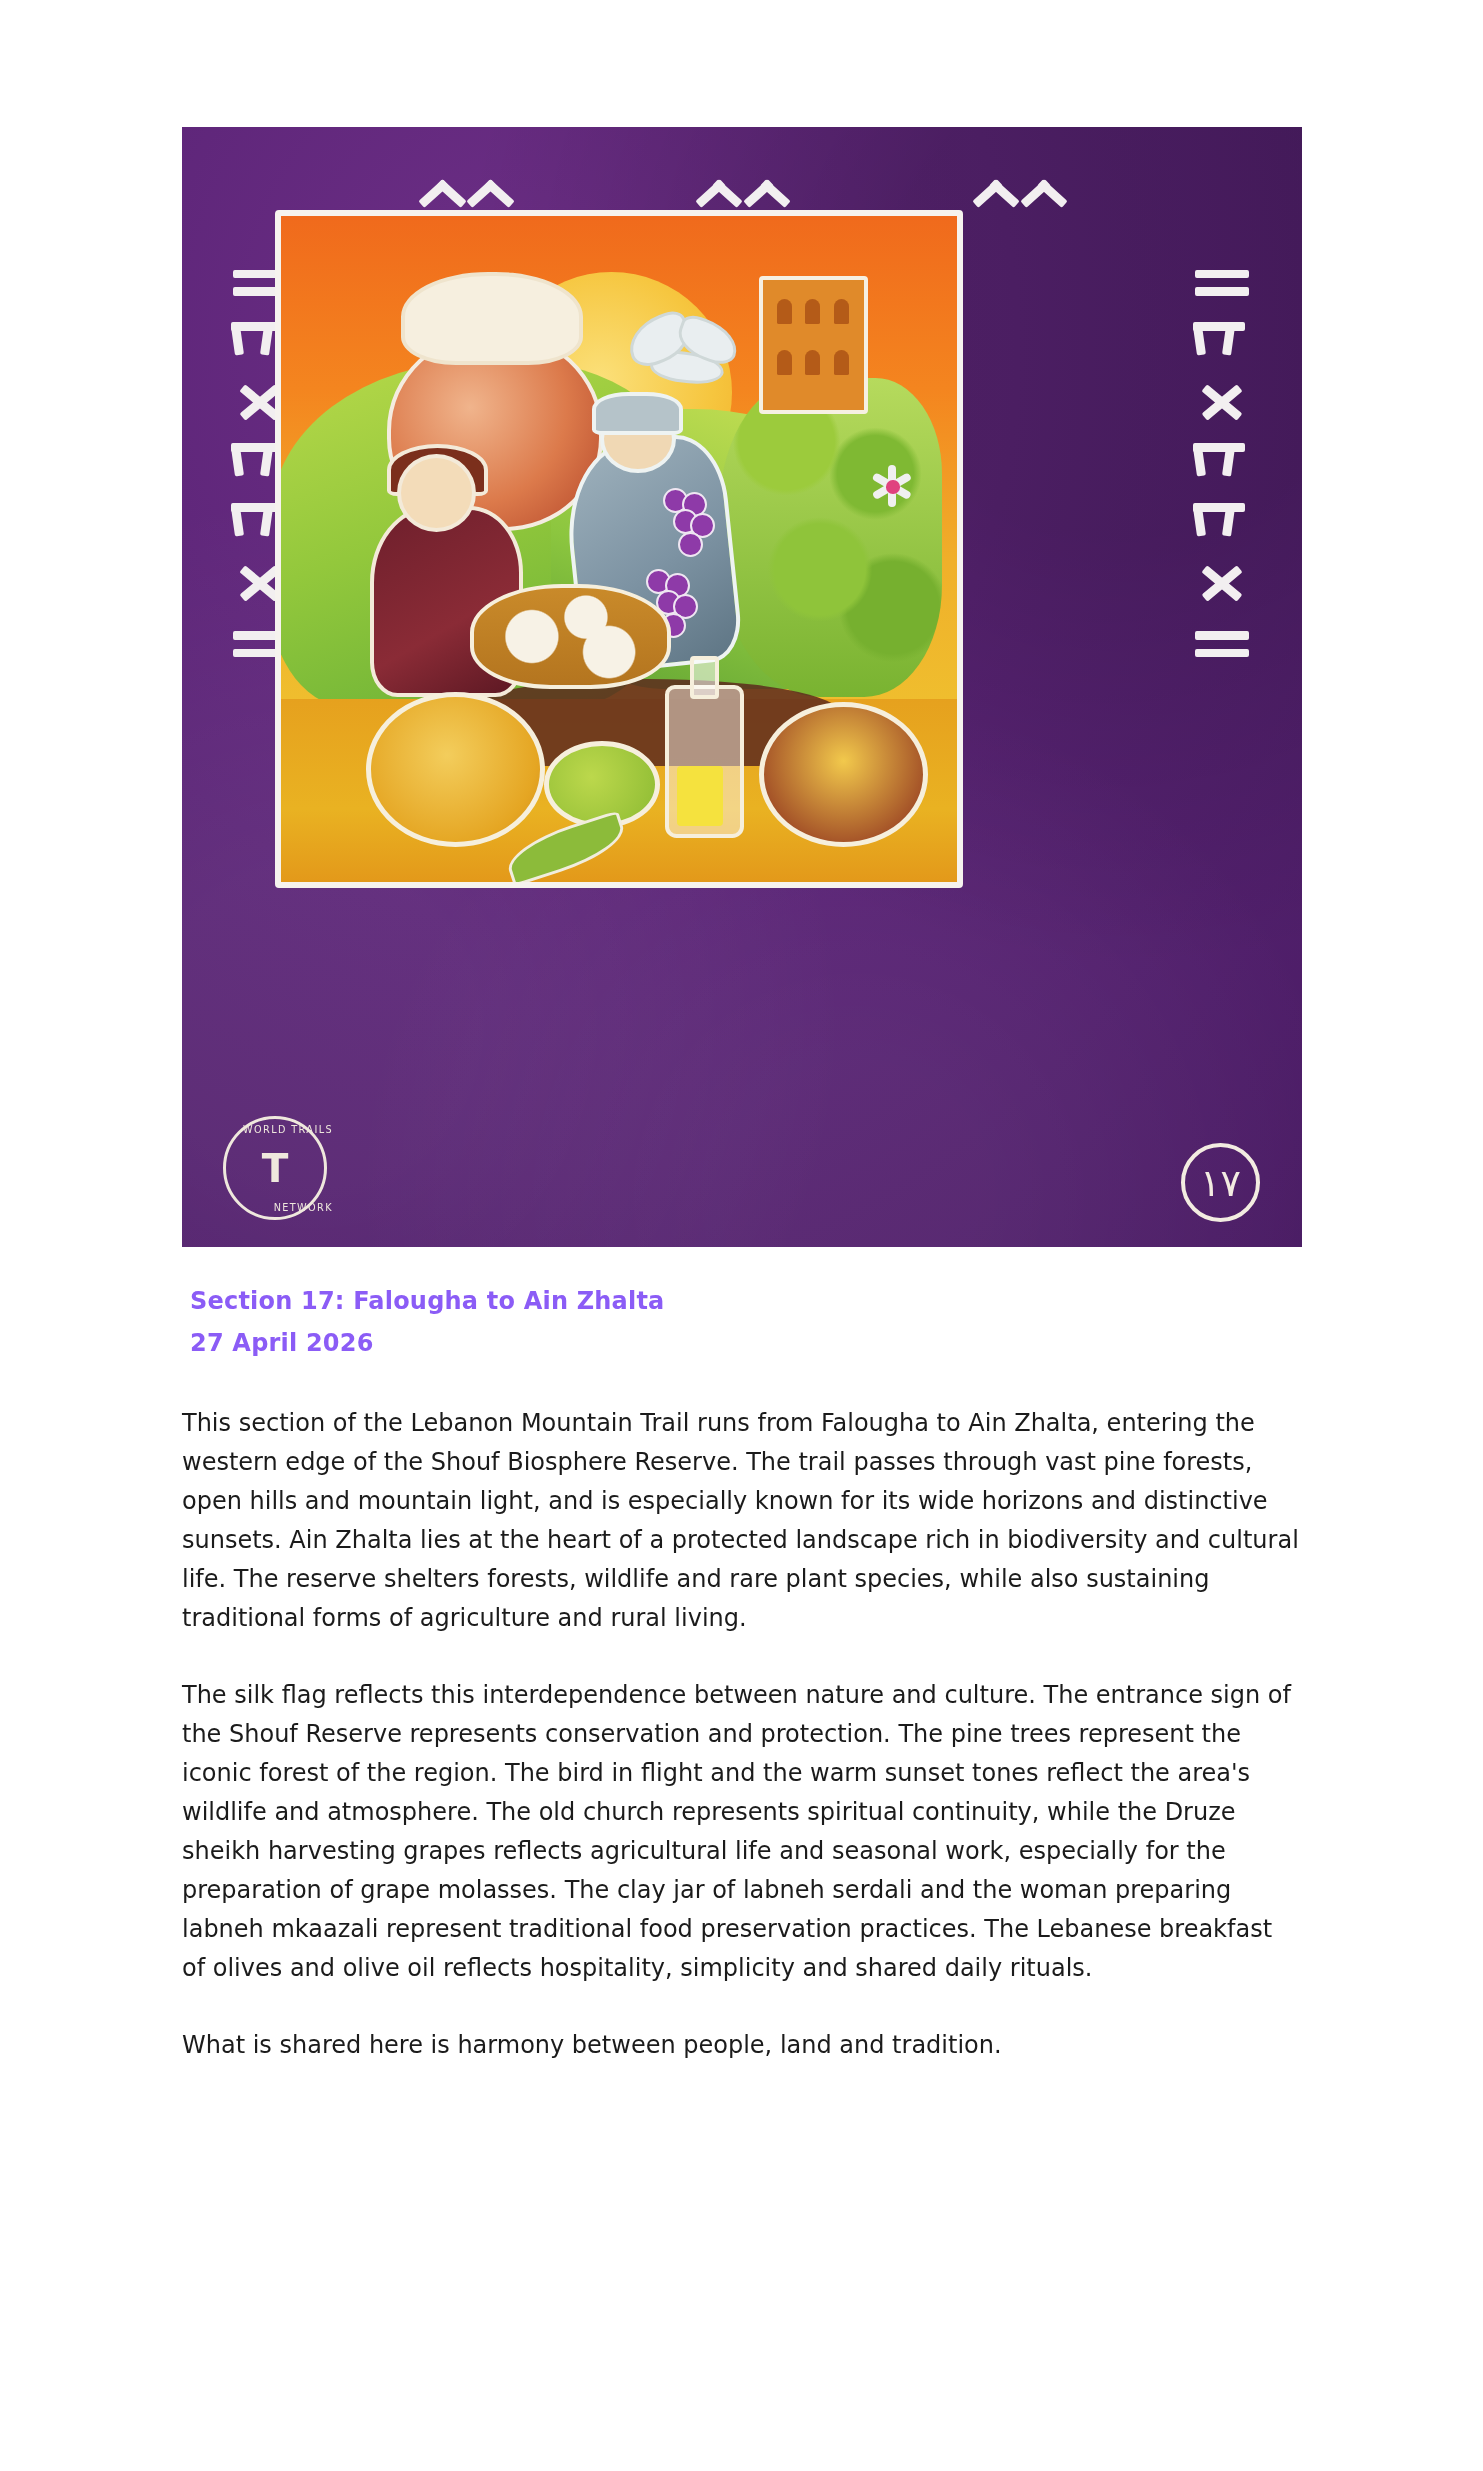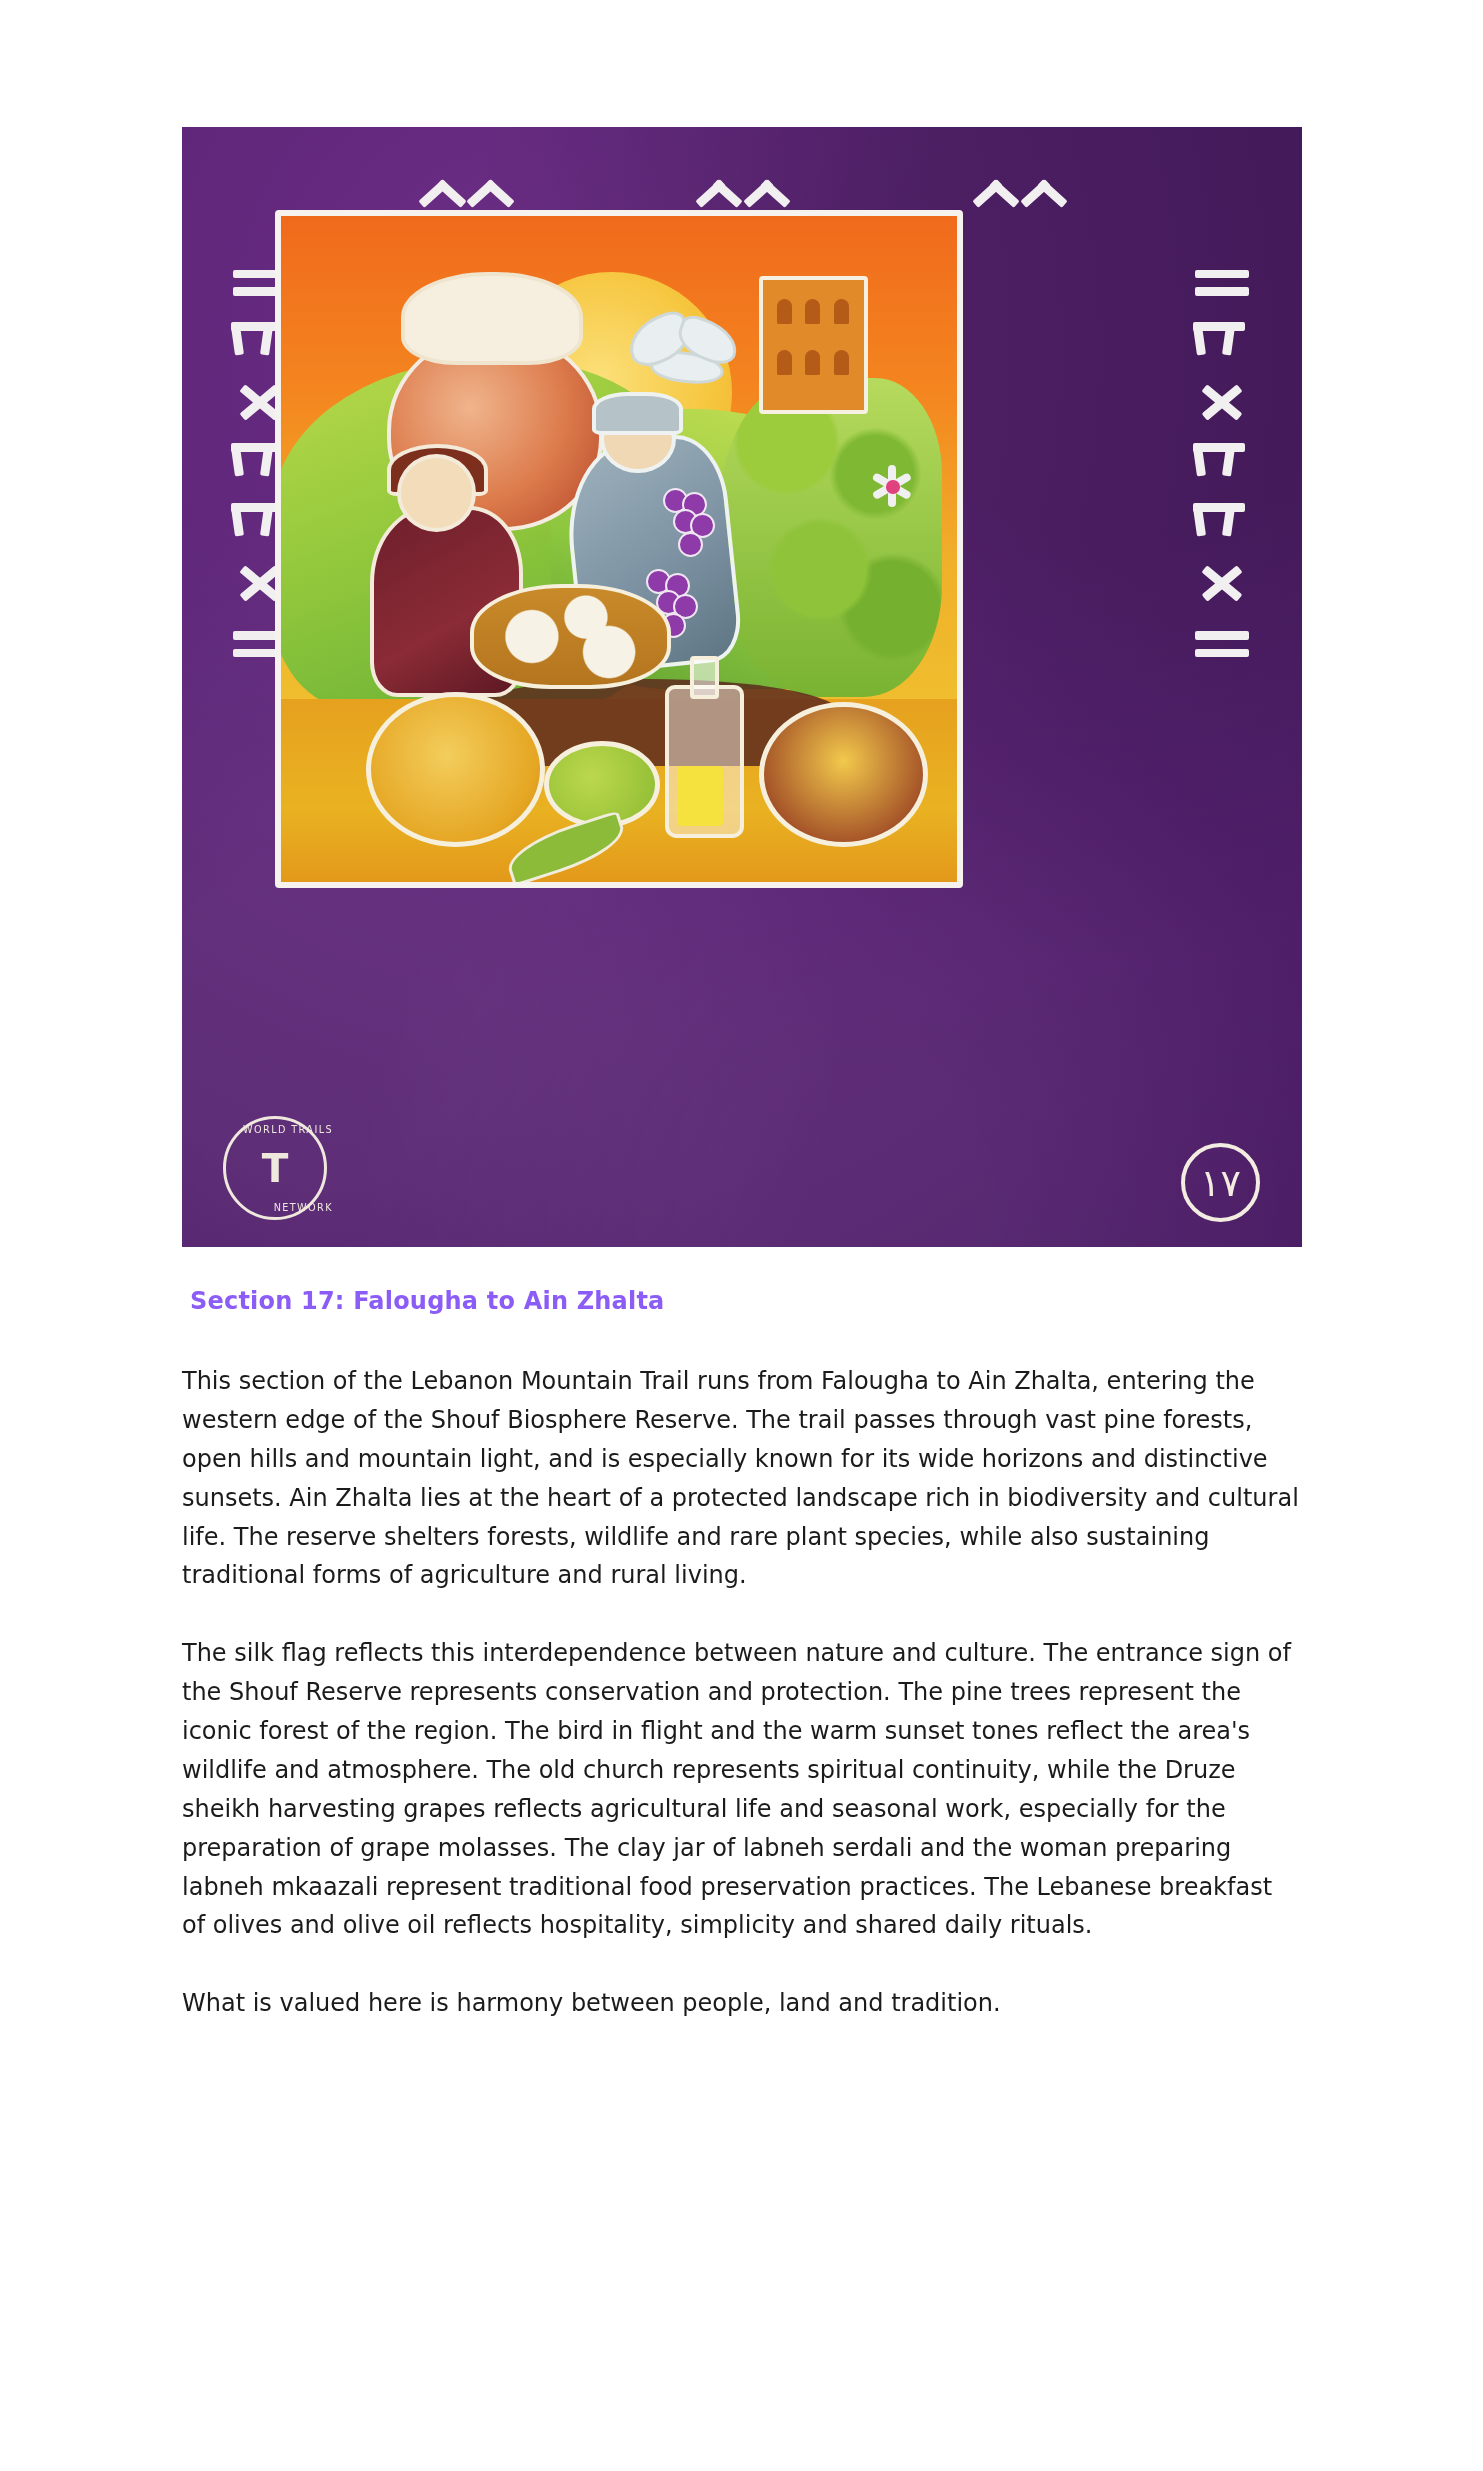--- a/index.html
+++ b/index.html
@@ -640,23 +640,24 @@
           <div class="txt-top">WORLD TRAILS</div>
           <div class="mark">T</div>
           <div class="txt-bot">NETWORK</div>
         </div>
 
       </div>
     </div>
 
     <div class="headings">
       <h1>Section 17: Falougha to Ain Zhalta</h1>
+      <h2>27 April 2026</h2>
     </div>
 
     <div class="body-copy">
       <p>This section of the Lebanon Mountain Trail runs from Falougha to Ain Zhalta, entering the western edge of the Shouf Biosphere Reserve. The trail passes through vast pine forests, open hills and mountain light, and is especially known for its wide horizons and distinctive sunsets. Ain Zhalta lies at the heart of a protected landscape rich in biodiversity and cultural life. The reserve shelters forests, wildlife and rare plant species, while also sustaining traditional forms of agriculture and rural living.</p>
       <p> The silk flag reflects this interdependence between nature and culture. The entrance sign of the Shouf Reserve represents conservation and protection. The pine trees represent the iconic forest of the region. The bird in flight and the warm sunset tones reflect the area's wildlife and atmosphere. The old church represents spiritual continuity, while the Druze sheikh harvesting grapes reflects agricultural life and seasonal work, especially for the preparation of grape molasses. The clay jar of labneh serdali and the woman preparing labneh mkaazali represent traditional food preservation practices. The Lebanese breakfast of olives and olive oil reflects hospitality, simplicity and shared daily rituals.</p>
-      <p>What is valued here is harmony between people, land and tradition.</p>
+      <p>What is shared here is harmony between people, land and tradition.</p>
     </div>
 
   </div>
 </div>
 
 
 </body></html>

